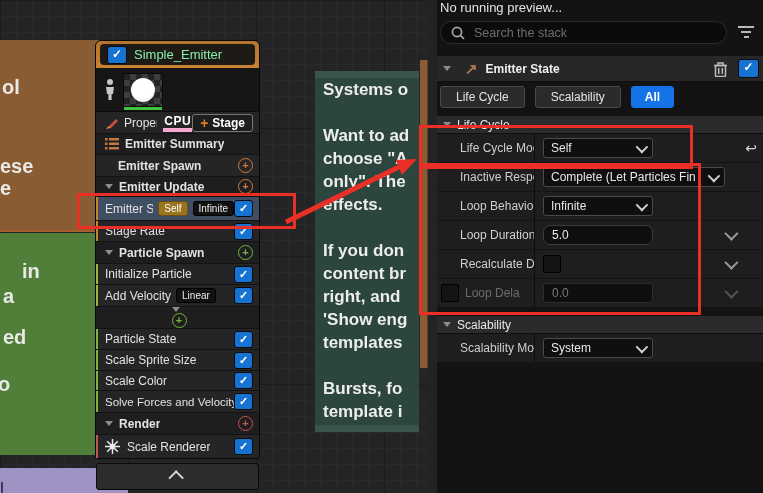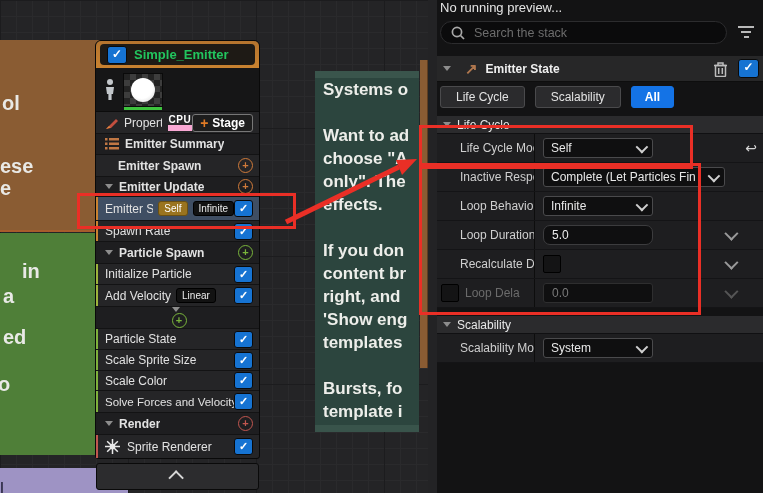--- a/index.html
+++ b/index.html
@@ -22,39 +22,39 @@
   #brown-strip{position:absolute;left:420px;top:60px;width:7px;height:308px;background:#8a5c33;border-right:1px solid #5e3d20;}
   
   #comment{position:absolute;left:315px;top:71px;width:104px;height:361px;background:#2c453e;border-top:7px solid #3a554c;border-bottom:7px solid #39544b;box-sizing:border-box;overflow:hidden;}
   #comment .cline{height:23px;line-height:23px;padding-left:8px;font-size:17px;font-weight:bold;color:#edeeea;white-space:nowrap;overflow:hidden;}
   
   #node{position:absolute;left:95px;top:40px;width:165px;background:#1b1b1c;border:1px solid #090909;border-radius:6px 6px 3px 3px;box-sizing:border-box;}
   #node-header{height:27px;background:linear-gradient(#b4742e,#c98230);border-radius:5px 5px 0 0;display:flex;align-items:center;padding:0 4px;box-sizing:border-box;}
   #node-title-bar{flex:1;height:21px;background:#1e1a15;border-radius:4px;display:flex;align-items:center;gap:7px;padding:0 7px;}
   .cb{width:18px;height:16px;background:#1673d2;border:1px solid #0a0a0a;border-radius:3px;color:#fff;font-size:12px;font-weight:bold;line-height:15px;text-align:center;flex:none;}
   .cb.small{width:17px;height:15px;font-size:11px;line-height:14px;}
-  #node-title-text{color:#22c55e;font-weight:bold;font-size:13px;}
+  #node-title-text{color:#86efac;font-weight:normal;font-size:13px;}
   #thumb-row{height:43px;background:#161617;display:flex;align-items:center;gap:8px;padding-left:8px;border-bottom:1px solid #0c0c0c;}
   #thumb{width:38px;height:32px;position:relative;background:repeating-conic-gradient(#3d3d3d 0% 25%,#232323 0% 50%) 0 0/12px 12px;outline:1px solid #0a0a0a;}
   #thumb .ball{position:absolute;left:7px;top:4px;width:24px;height:24px;border-radius:50%;background:radial-gradient(circle at 45% 40%,#ffffff 55%,#cfcfcf);}
   #thumb .bar{position:absolute;left:0;bottom:-4px;width:38px;height:3px;background:#3ec43e;}
   .nrow{display:flex;align-items:center;position:relative;padding:0 6px 0 9px;box-sizing:border-box;border-bottom:1px solid #131314;background:#252527;font-size:12px;color:#e2e2e2;}
   .nrow.hdr{background:#1e1e20;font-weight:bold;}
   .nrow .lbl{white-space:nowrap;overflow:hidden;}
   .nrow .spacer{flex:1;}
   .strip{position:absolute;left:0;top:0;bottom:0;width:2px;}
   .tri{width:0;height:0;border-left:4px solid transparent;border-right:4px solid transparent;border-top:5px solid #8d8d8d;margin-right:6px;flex:none;}
   .pluscirc{width:13px;height:13px;border-radius:50%;border:1px solid currentColor;font-size:11px;line-height:12px;text-align:center;font-weight:bold;flex:none;}
   .badge{font-size:10px;border-radius:3px;padding:1px 5px;margin-left:5px;white-space:nowrap;}
   .badge.gold{background:#9a741f;color:#fff;border:1px solid #6b5012;}
   .badge.dark{background:#121212;color:#ececec;border:1px solid #000;}
   #row-emitter-state{background:#3f4e63;}
   #stage-btn{display:flex;align-items:center;gap:4px;border:1px solid #777;background:#1d1d1d;border-radius:3px;padding:1px 7px;color:#fff;font-size:12px;font-weight:bold;}
   #stage-btn .plus{color:#e07b26;font-weight:bold;font-size:14px;line-height:12px;}
-  #cpu-badge{font-size:10px;font-weight:bold;color:#fff;border-bottom:6px solid #f9a8d4;padding:0 1px;margin-left:6px;letter-spacing:.5px;}
+  #cpu-badge{font-size:12px;font-weight:bold;color:#fff;border-bottom:4px solid #f9a8d4;padding:0 1px;margin-left:6px;letter-spacing:.5px;}
   #node-footer{position:absolute;left:96px;top:463px;width:163px;height:27px;background:#2c2c2e;border:1px solid #0a0a0a;border-radius:3px;box-sizing:border-box;display:flex;align-items:center;justify-content:center;}
   .chev-up{width:9px;height:9px;border-left:2px solid #d8d8d8;border-top:2px solid #d8d8d8;transform:rotate(45deg) translateY(2px);}
   
   #panel{position:absolute;left:428px;top:0;width:335px;height:493px;background:#131314;margin-left:9px;}
   #preview-text{position:absolute;left:3px;top:0;font-size:13px;color:#e4e4e4;}
   #searchbar{position:absolute;left:3px;top:21px;width:287px;height:23px;background:#0b0b0c;border:1px solid #2c2c2e;border-radius:12px;display:flex;align-items:center;gap:7px;padding:0 10px;box-sizing:border-box;}
   #searchbar input{flex:1;background:transparent;border:none;outline:none;color:#d0d0d0;font-size:12.5px;font-family:"Liberation Sans",sans-serif;}
   #searchbar input::placeholder{color:#6d6d6d;}
   #filter-icon{position:absolute;left:301px;top:26px;width:16px;height:12px;}
   #filter-icon span{display:block;background:#b9b9b9;height:2px;margin:0 auto 3px;}
@@ -87,21 +87,21 @@
   .ico{flex:none;}
 </style>
 </head>
 <body>
 
 <div id="stage">
 
   <div id="graph">
 
     <div id="brown-panel">
-      <span class="frag-text" style="left:12px;top:52px;text-align:center;">ol</span>
+      <span class="frag-text" style="left:12px;top:36px;text-align:center;">ol</span>
       <span class="frag-text" style="left:10px;top:115px;">ese</span>
       <span class="frag-text" style="left:10px;top:137px;">e</span>
       <svg class="grip" viewBox="0 0 14 14">
           <path d="M13 1 L1 13 M13 6 L6 13 M13 11 L11 13" stroke="#f0ede8" stroke-width="1.6" fill="none"></path>
         </svg>
     </div>
 
     <div id="green-panel">
       <span class="frag-text" style="left:32px;top:27px;">in</span>
       <span class="frag-text" style="left:13px;top:52px;">a</span>
@@ -199,21 +199,21 @@
         <span class="strip" style="background:#c98230;"></span>
         <span class="lbl">Emitter State</span>
         <span class="badge gold">Self</span>
         <span class="badge dark">Infinite</span>
         <span class="spacer"></span>
         <div class="cb small">✓</div>
       </div>
 
       <div class="nrow" style="height:21px;">
         <span class="strip" style="background:#c98230;"></span>
-        <span class="lbl">Spawn Rate</span>
+        <span class="lbl">Stage Rate</span>
         <span class="spacer"></span>
         <div class="cb small">✓</div>
       </div>
 
       <div class="nrow hdr" style="height:22px;">
         <span class="tri"></span>
         <span class="lbl">Particle Spawn</span>
         <span class="spacer"></span>
         <span class="pluscirc" style="color:#79b43b;">+</span>
       </div>
@@ -279,21 +279,21 @@
         <span class="strip" style="background:#c1564f;"></span>
         <svg class="ico" width="15" height="15" viewBox="0 0 16 16" style="margin-right:7px;">
             <g stroke="#e9e9e9" stroke-width="1.6">
               <line x1="8" y1="0" x2="8" y2="16"></line>
               <line x1="0" y1="8" x2="16" y2="8"></line>
               <line x1="2.3" y1="2.3" x2="13.7" y2="13.7"></line>
               <line x1="13.7" y1="2.3" x2="2.3" y2="13.7"></line>
             </g>
             <circle cx="8" cy="8" r="3" fill="#e9e9e9"></circle>
           </svg>
-        <span class="lbl">Sprite Renderer</span>
+        <span class="lbl">Scale Renderer</span>
         <span class="spacer"></span>
         <div class="cb small">✓</div>
       </div>
     </div>
 
     <div id="node-footer">
       <span class="chev-up"></span>
     </div>
   </div>
 

